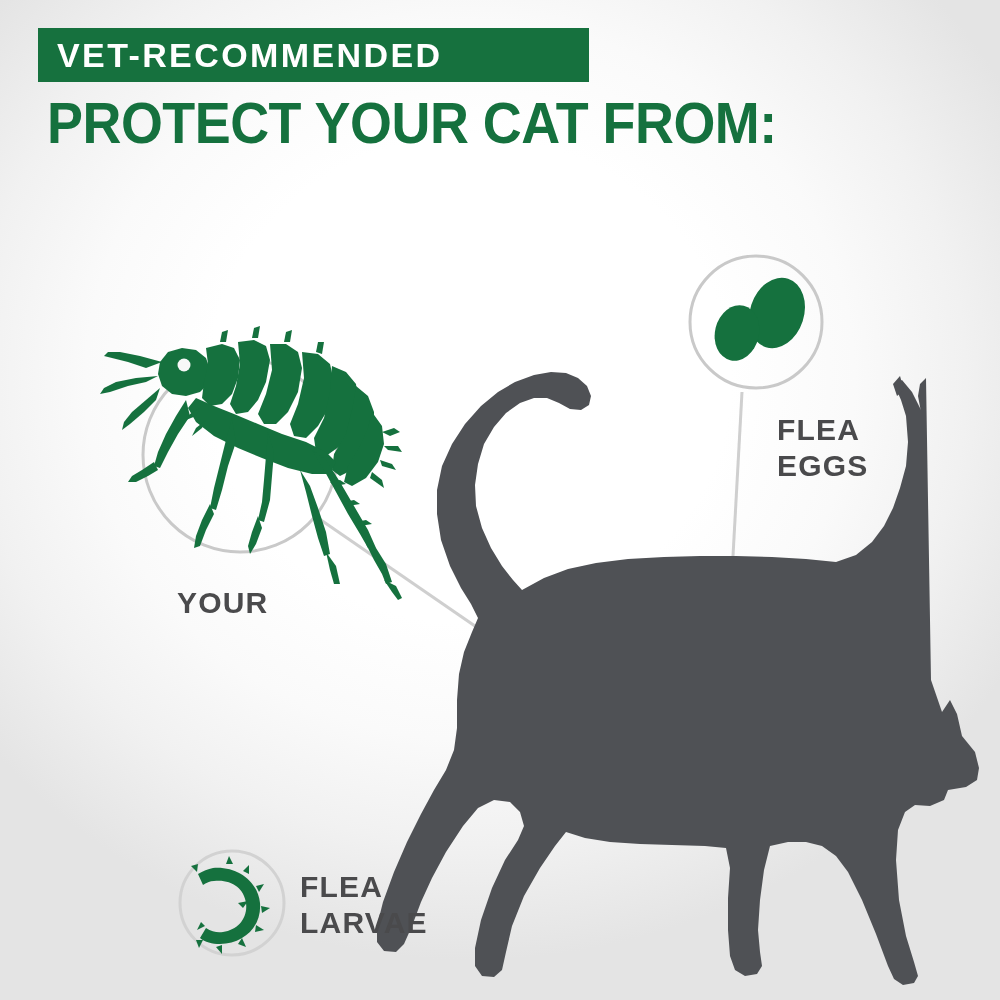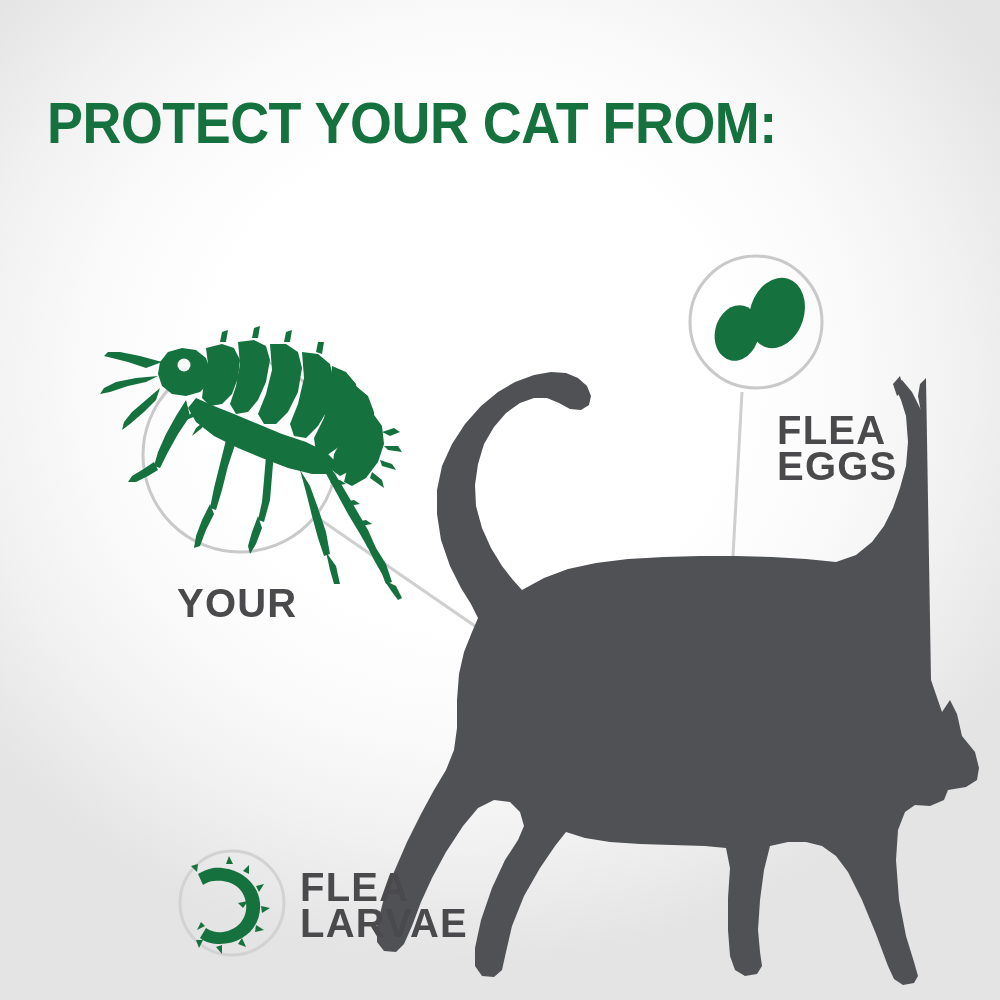--- a/index.html
+++ b/index.html
@@ -44,35 +44,38 @@
     transform-origin:left top;
   }
 
   
   #art { position:absolute; left:0; top:0; width:1000px; height:1000px; }
 
   
   .label {
     position:absolute;
     color:#4a4a4c;
-    font-size:40px;
+    font-size:30px;
     font-weight:bold;
     letter-spacing:1.2px;
     line-height:36px;
     white-space:pre-line;
   }
   #label-fleas      { left:177px; top:585px; }
   #label-flea-eggs  { left:777px; top:412px; }
   #label-flea-larvae{ left:300px; top:869px; }
 </style>
 </head>
 <body>
 
 <div id="poster">
 
+  <div id="banner">
+    <span id="banner-text">VET-RECOMMENDED</span>
+  </div>
 
   <div id="headline">PROTECT YOUR CAT FROM:</div>
 
   <svg id="art" viewBox="0 0 1000 1000">
 
     <g>
       <line x1="318" y1="518" x2="690" y2="774" stroke="#cfcfcf" stroke-width="3"></line>
       <line x1="742" y1="392" x2="723" y2="738" stroke="#cfcfcf" stroke-width="3"></line>
     </g>
 

